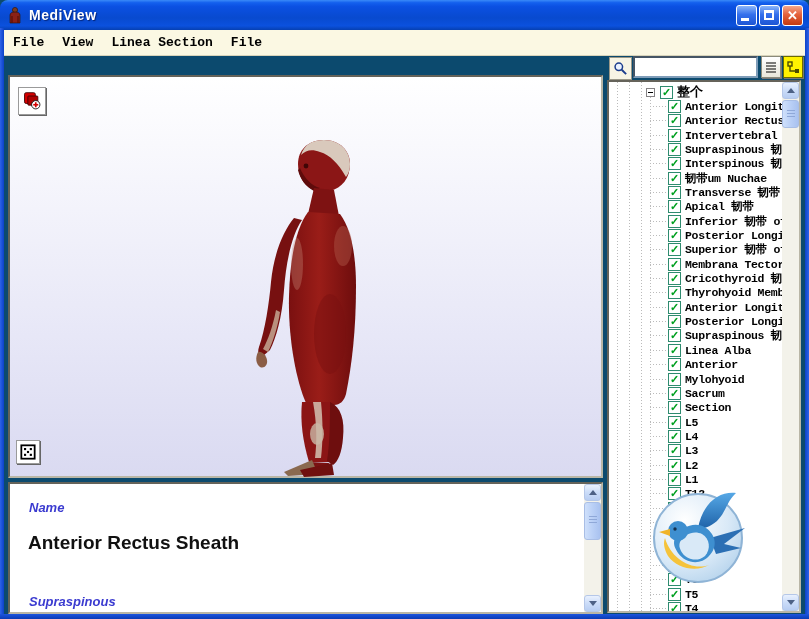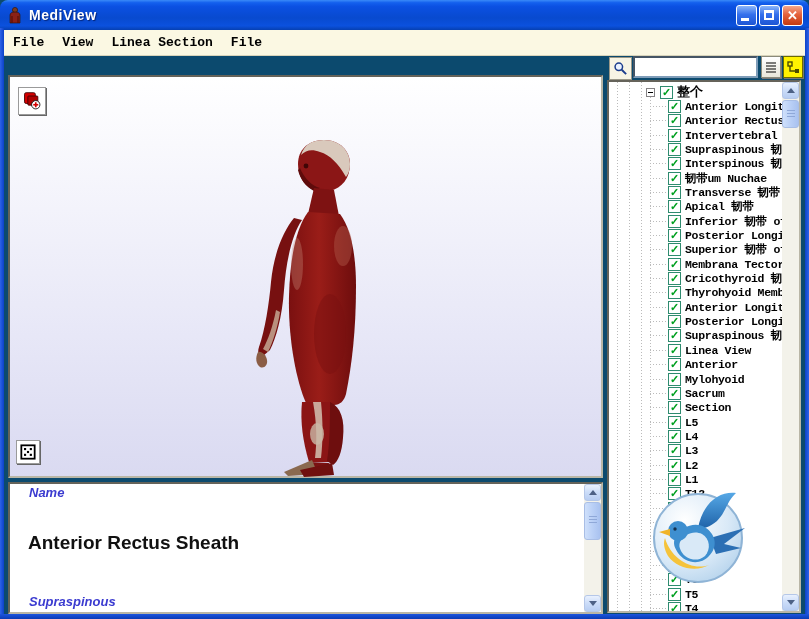--- a/index.html
+++ b/index.html
@@ -44,21 +44,21 @@
       display:flex;align-items:center;justify-content:center;}
   .vp-btn.top{left:8px;top:10px;}
   .vp-btn.bottom{left:6px;bottom:12px;width:22px;height:22px;}
   .figure-svg{position:absolute;left:232px;top:57px;width:170px;height:345px;}
 
   
   .info-panel{left:8px;top:482px;width:595px;height:132px;box-sizing:border-box;
       border:2px inset #B9B6A6;background:#fff;overflow:hidden;}
   .info-label{position:absolute;left:19px;font-style:italic;color:#3b3bd0;
       font-size:13px;font-weight:bold;font-family:"Liberation Sans",sans-serif;}
-  .info-name-lbl{top:1px;text-align:right;}
+  .info-name-lbl{top:16px;text-align:right;}
   .info-heading{position:absolute;left:18px;top:48px;font-size:19px;font-weight:bold;color:#111;}
   .info-pron-lbl{top:110px;}
   .info-clipped{position:absolute;left:19px;top:125px;font-style:italic;color:#222;
       font-size:13px;height:5px;overflow:hidden;}
 
   
   .sb{position:absolute;width:17px;background:#F3F2EA;}
   .sb-btn{position:absolute;left:0;width:17px;height:17px;border-radius:3px;
       border:1px solid #B5C7E8;box-sizing:border-box;
       background:linear-gradient(180deg,#E9F1FE,#CBDCF8 50%,#B7CDF2);
@@ -328,21 +328,21 @@
     <span class="tlabel lbl">Posterior Longitu</span>
   </div>
         <div class="trow" style="top: 246.95px; left: 0px;">
     <span class="stub"></span>
     <span class="cbox">✓</span>
     <span class="tlabel lbl">Supraspinous 韧带</span>
   </div>
         <div class="trow" style="top: 261.3px; left: 0px;">
     <span class="stub"></span>
     <span class="cbox">✓</span>
-    <span class="tlabel lbl">Linea View</span>
+    <span class="tlabel lbl">Linea Alba</span>
   </div>
         <div class="trow" style="top: 275.65px; left: 0px;">
     <span class="stub"></span>
     <span class="cbox">✓</span>
     <span class="tlabel lbl">Anterior</span>
   </div>
         <div class="trow" style="top: 290px; left: 0px;">
     <span class="stub"></span>
     <span class="cbox">✓</span>
     <span class="tlabel lbl">Mylohyoid</span>

